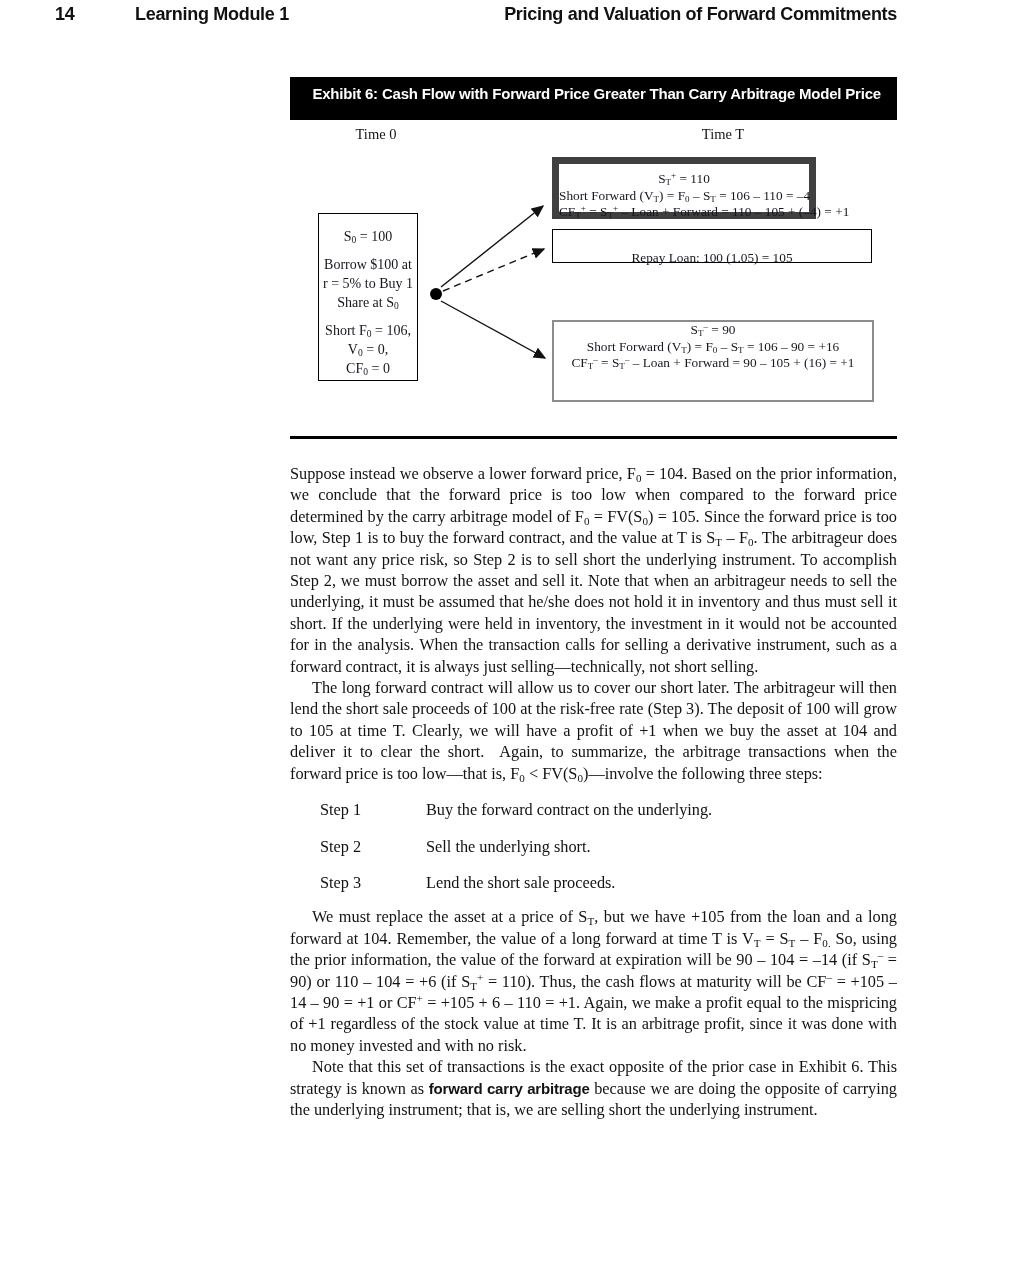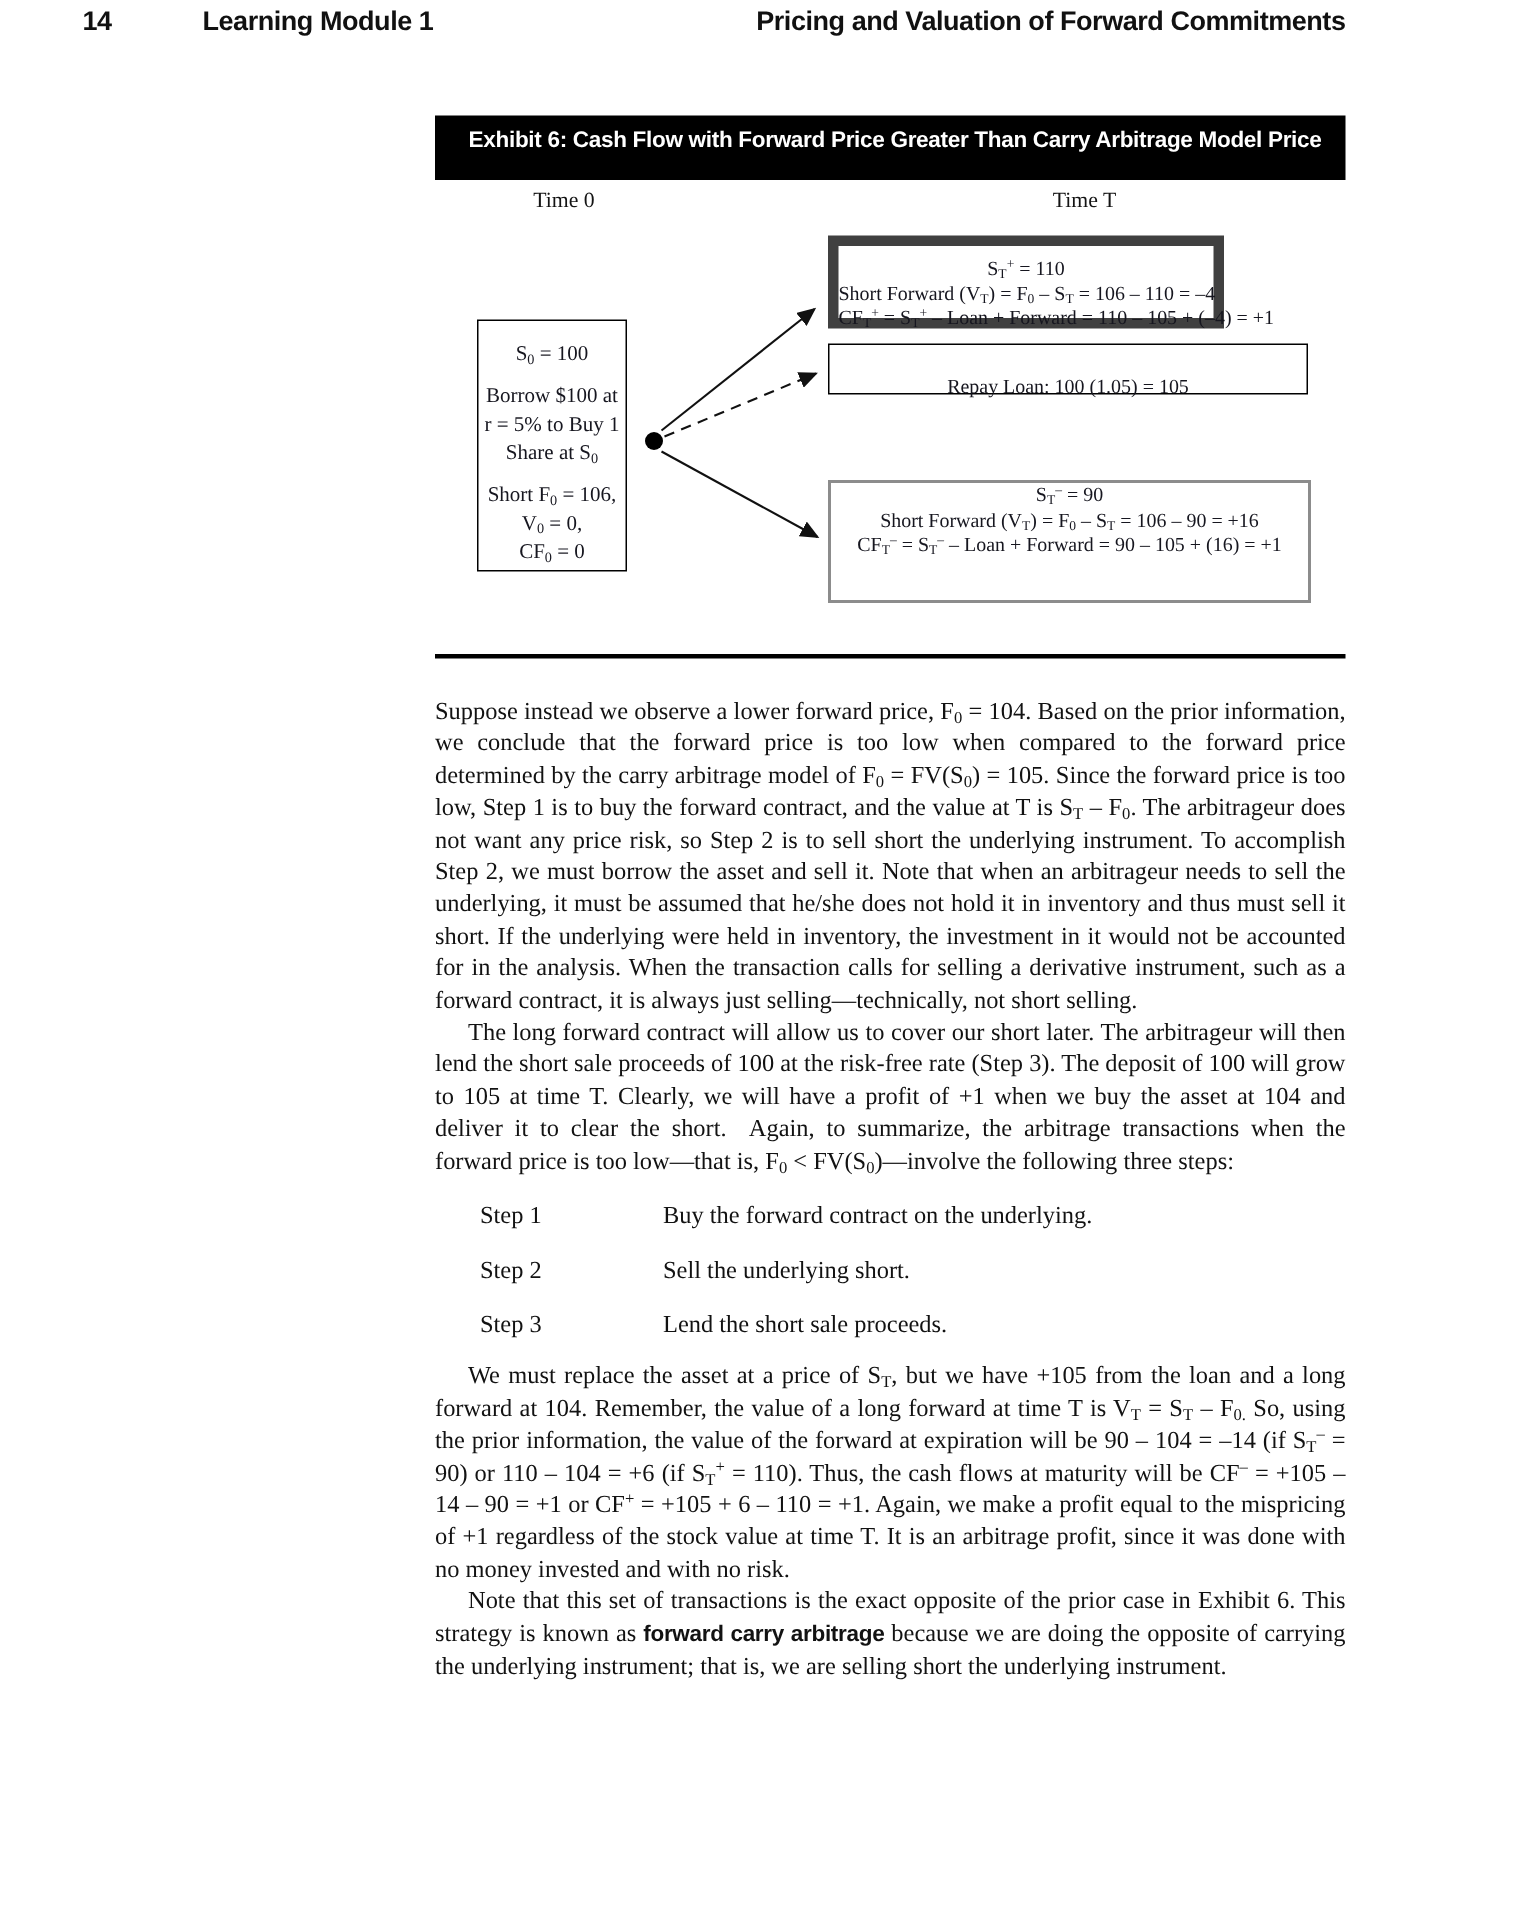--- a/index.html
+++ b/index.html
@@ -68,21 +68,21 @@
     margin: 0; text-align: justify;
     font-size: 16.3px; line-height: 21.4px; color: #121212;
   }
   .body-text p.indent { text-indent: 22px; }
   sub, sup { line-height: 0; font-size: 68%; }
   sub { vertical-align: -0.25em; }
   sup { vertical-align: 0.5em; }
   b.term { font-family: "Liberation Sans", sans-serif; font-weight: 700; font-size: 15px; letter-spacing: -0.2px; }
 
   .steps { margin: 15px 0 13px 30px; }
-  .step-row { display: flex; margin-top: 15px; font-size: 16.3px; line-height: 21.4px; gap: 16px; }
+  .step-row { display: flex; margin-top: 15px; font-size: 16.3px; line-height: 21.4px; }
   .step-row:first-child { margin-top: 0; }
   .step-label { width: 106px; flex: 0 0 106px; }
   .step-text  { flex: 1; }
 </style>
 </head>
 <body>
 
 <header class="running-head">
   <span class="pageno">14</span>
   <span class="module">Learning Module 1</span>

